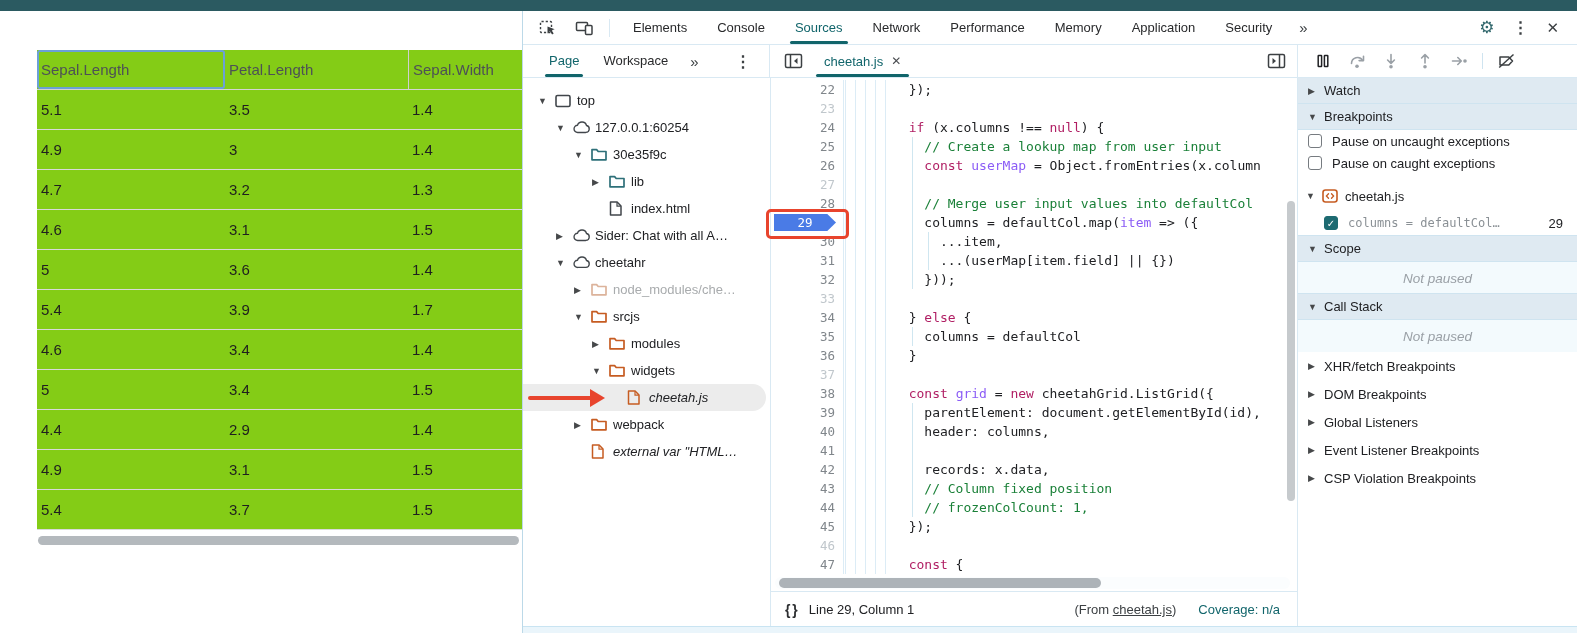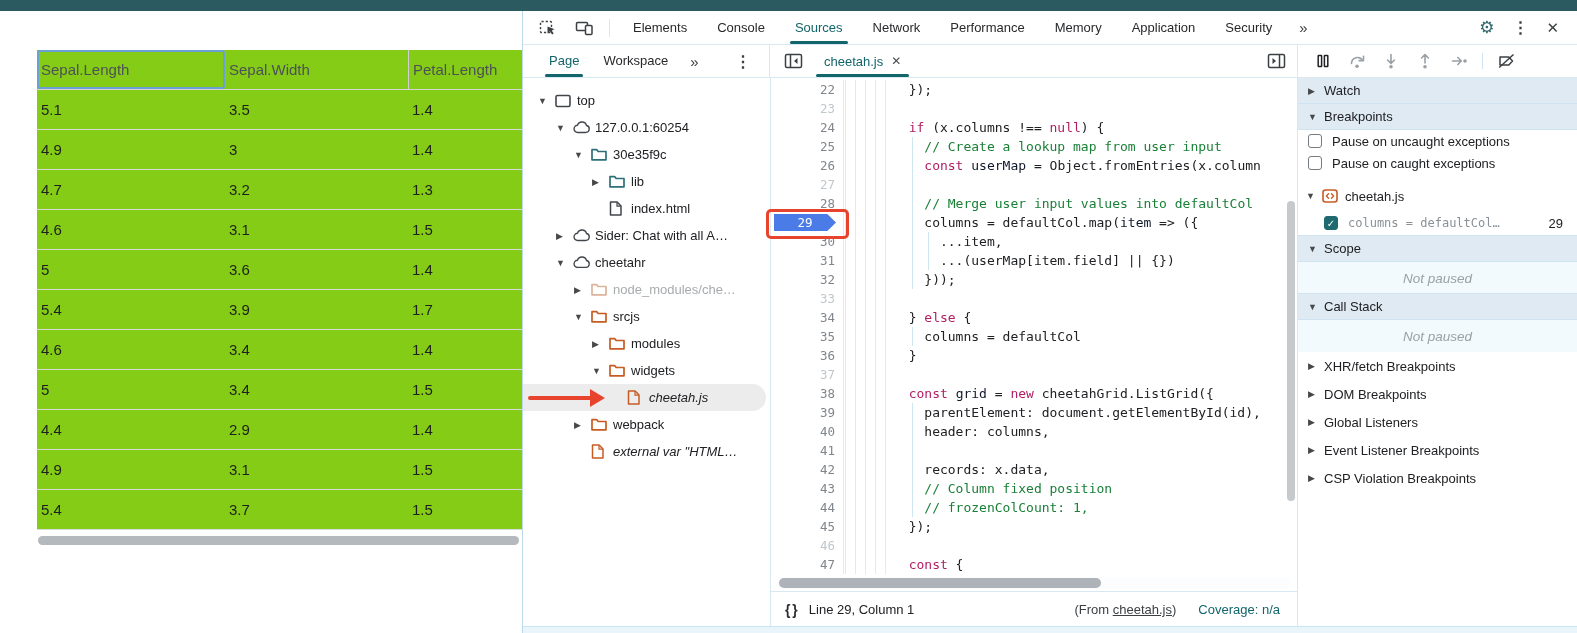--- a/index.html
+++ b/index.html
@@ -85,21 +85,21 @@
   .lnslot { width:70px; flex:none; }
   .bp-badge { width:62px; height:17px; margin:1px 3px 0 3px; background:#4a7be6; color:#fff;
               font-size:12.5px; line-height:17px; text-align:center;
               clip-path:polygon(0 0,86% 0,100% 50%,86% 100%,0 100%); }
   .gut { width:52px; flex:none; height:19px;
          background:repeating-linear-gradient(90deg,#dcecf6 0 1px,transparent 1px 10px);
          background-position:4px 0; }
   .ctext { flex:1; overflow:hidden; color:#202124; }
   .tok-k { color:#b01e63; }
   .tok-c { color:#1a8038; }
-  .tok-v { color:#0f172a;text-align:center; }
+  .tok-v { color:#8b5cf6;text-align:center; }
   .guide { position:absolute; width:1px; background:#cfe6f0; z-index:2; }
   .e-vscroll { position:absolute; right:2px; top:123px; width:8px; height:300px; background:#c6cacd; border-radius:4px; }
   .e-hscroll { position:absolute; left:4px; top:499px; width:515px; height:12px; background:#fbfdfe; border-radius:6px; }
   .e-hscroll .thumb { position:absolute; left:4px; top:1px; width:322px; height:10px; background:#adb3b8; border-radius:5px; }
   .statusbar { position:absolute; left:0; top:513px; width:527px; height:36px; border-top:1px solid #d9e9f3;
                display:flex; align-items:center; font-size:13px; color:#202124; }
   .braces { font-weight:bold; font-size:14px; color:#2d2f31; padding:0 12px 0 14px; letter-spacing:-1px; }
   .from-note { margin-left:auto; color:#3c4043; }
   .from-note .lnk { text-decoration:underline; }
   .coverage { color:#11656b; margin-left:22px; margin-right:18px; }
@@ -138,22 +138,22 @@
 </head>
 <body>
 
 <div id="stage">
 
   <div class="topbar"></div>
 
   <div class="grid">
       <div class="g-row g-head">
         <div class="g-cell g-focus">Sepal.Length</div>
+        <div class="g-cell">Petal.Length</div>
         <div class="g-cell">Sepal.Width</div>
-        <div class="g-cell">Petal.Length</div>
       </div>
       <div class="g-row">
         <div class="g-cell">5.1</div>
         <div class="g-cell">3.5</div>
         <div class="g-cell">1.4</div>
       </div>
       <div class="g-row">
         <div class="g-cell">4.9</div>
         <div class="g-cell">3</div>
         <div class="g-cell">1.4</div>

